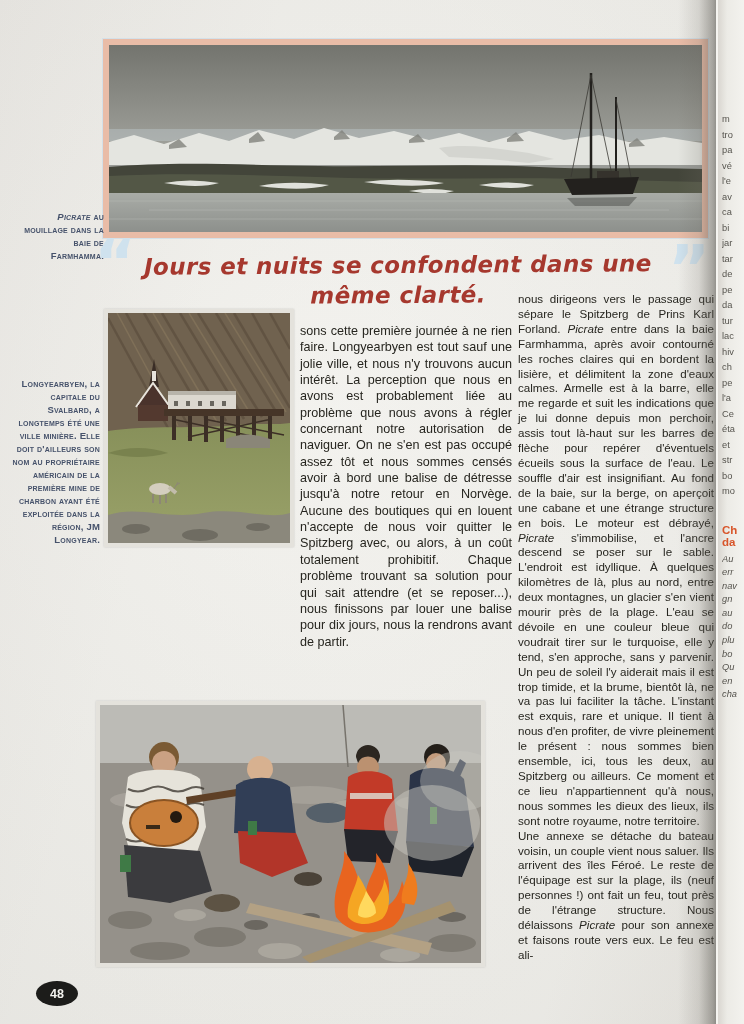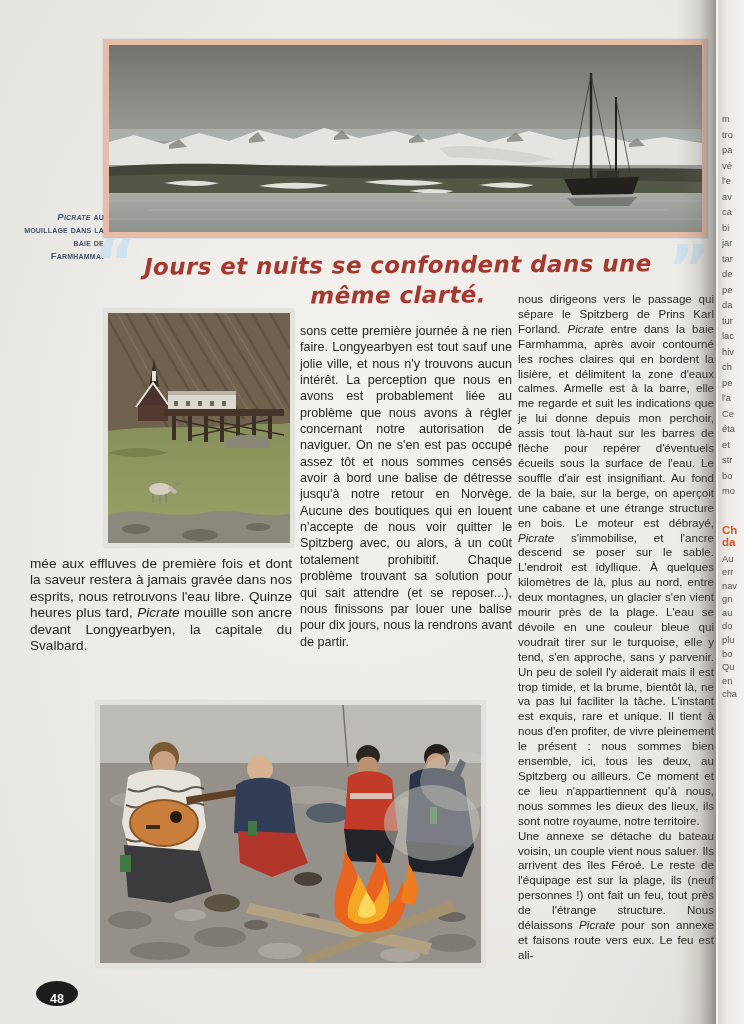--- a/index.html
+++ b/index.html
@@ -59,39 +59,39 @@
   .col1 { left:30px;  top:556px; width:262px; font-size:13.6px; line-height:16.4px; }
   .col2 { left:300px; top:292px; width:212px; font-size:12.6px; line-height:16.35px;margin-top:31px; }
   .col3 { left:518px; top:292px; width:196px; font-size:11.6px; line-height:14.9px; }
   .body-par { text-align:justify; }
   .body-par i { font-style:italic; }
 
   
   .page-num {
     position:absolute; left:36px; top:981px; width:42px; height:25px;
     background:#1c1c1a; border-radius:50%;
-    display:flex; align-items:flex-end; justify-content:center;
+    display:flex; align-items:center; justify-content:center;
     color:#f4f3ef; font-size:12.5px; font-weight:bold;
   }
 
   
   .fold-shadow {
     position:absolute; left:678px; top:0; width:38px; height:1024px; pointer-events:none;
     background:linear-gradient(90deg, rgba(110,106,98,0) 0%, rgba(110,106,98,0.18) 55%, rgba(80,77,70,0.45) 92%, rgba(60,58,52,0.5) 100%);
   }
   .next-page {
     position:absolute; left:716px; top:0; width:28px; height:1024px;
     background:linear-gradient(90deg,#d9d6d0 0%, #ecebe6 35%, #f3f2ee 100%);
     border-left:2px solid #f5f4f0;
     padding:112px 0 0 4px; overflow:hidden;
   }
   .frag-line {
     font-size:9.3px; line-height:15.5px; color:#56544e; white-space:nowrap; overflow:hidden;
   }
-  .frag-line-sm { line-height:13.6px; }
+  .frag-line-sm { line-height:13.6px;font-style:italic; }
   .frag-heading { margin-top:24px; margin-bottom:4px; }
   .frag-heading-line {
     font-size:11.5px; line-height:12.5px; font-weight:bold; white-space:nowrap; overflow:hidden;
   }
 </style>
 </head>
 <body>
 
 <div class="sheet">
 
@@ -223,23 +223,23 @@
         <path d="M61,174 l7,6" stroke="#c2bcab" stroke-width="4"></path>
         <g stroke="#8d8776" stroke-width="2">
             <line x1="45" y1="181" x2="45" y2="190"></line>
             <line x1="52" y1="182" x2="52" y2="191"></line>
             <line x1="58" y1="181" x2="58" y2="190"></line>
           </g>
         <path d="M66,176 l4,-7 m-2,3 l4,-2" stroke="#8d8776" stroke-width="1" fill="none"></path>
       </g>
     </svg>
   </div>
+  <div class="caption caption-church rich" style="color: rgb(70, 82, 107);">Longyearbyen, la capitale du Svalbard, a longtemps été une ville minière. Elle doit d'ailleurs son nom au propriétaire américain de la première mine de charbon ayant été exploitée dans la région, JM Longyear.</div>
 
   <div class="col col1" style="color: rgb(38, 37, 31);">
-      <div class="body-par rich">mée aux effluves de première fois et dont la saveur restera à jamais gravée dans nos esprits, nous retrouvons l'eau libre. Quinze heures plus tard, <i>Picrate</i> mouille son ancre devant Longyearbyen, la capitale du Svalbard.</div>
     </div>
   <div class="col col2" style="color: rgb(38, 37, 31);">
       <div class="body-par rich">sons cette première journée à ne rien faire. Longyearbyen est tout sauf une jolie ville, et nous n'y trouvons aucun intérêt. La perception que nous en avons est probablement liée au problème que nous avons à régler concernant notre autorisation de naviguer. On ne s'en est pas occupé assez tôt et nous sommes censés avoir à bord une balise de détresse jusqu'à notre retour en Norvège. Aucune des boutiques qui en louent n'accepte de nous voir quitter le Spitzberg avec, ou alors, à un coût totalement prohibitif. Chaque problème trouvant sa solution pour qui sait attendre (et se reposer...), nous finissons par louer une balise pour dix jours, nous la rendrons avant de partir.</div>
     </div>
   <div class="col col3" style="color: rgb(38, 37, 31);">
       <div class="body-par rich">nous dirigeons vers le passage qui sépare le Spitzberg de Prins Karl Forland. <i>Picrate</i> entre dans la baie Farmhamma, après avoir contourné les roches claires qui en bordent la lisière, et délimitent la zone d'eaux calmes. Armelle est à la barre, elle me regarde et suit les indications que je lui donne depuis mon perchoir, assis tout là-haut sur les barres de flèche pour repérer d'éventuels écueils sous la surface de l'eau. Le souffle d'air est insignifiant. Au fond de la baie, sur la berge, on aperçoit une cabane et une étrange structure en bois. Le moteur est débrayé, <i>Picrate</i> s'immobilise, et l'ancre descend se poser sur le sable. L'endroit est idyllique. À quelques kilomètres de là, plus au nord, entre deux montagnes, un glacier s'en vient mourir près de la plage. L'eau se dévoile en une couleur bleue qui voudrait tirer sur le turquoise, elle y tend, s'en approche, sans y parvenir. Un peu de soleil l'y aiderait mais il est trop timide, et la brume, bientôt là, ne va pas lui faciliter la tâche. L'instant est exquis, rare et unique. Il tient à nous d'en profiter, de vivre pleinement le présent : nous sommes bien ensemble, ici, tous les deux, au Spitzberg ou ailleurs. Ce moment et ce lieu n'appartiennent qu'à nous, nous sommes les dieux des lieux, ils sont notre royaume, notre territoire.</div>
       <div class="body-par rich">Une annexe se détache du bateau voisin, un couple vient nous saluer. Ils arrivent des îles Féroé. Le reste de l'équipage est sur la plage, ils (neuf personnes !) ont fait un feu, tout près de l'étrange structure. Nous délaissons <i>Picrate</i> pour son annexe et faisons route vers eux. Le feu est ali-</div>
     </div>
 
   <div class="bottom-photo">

